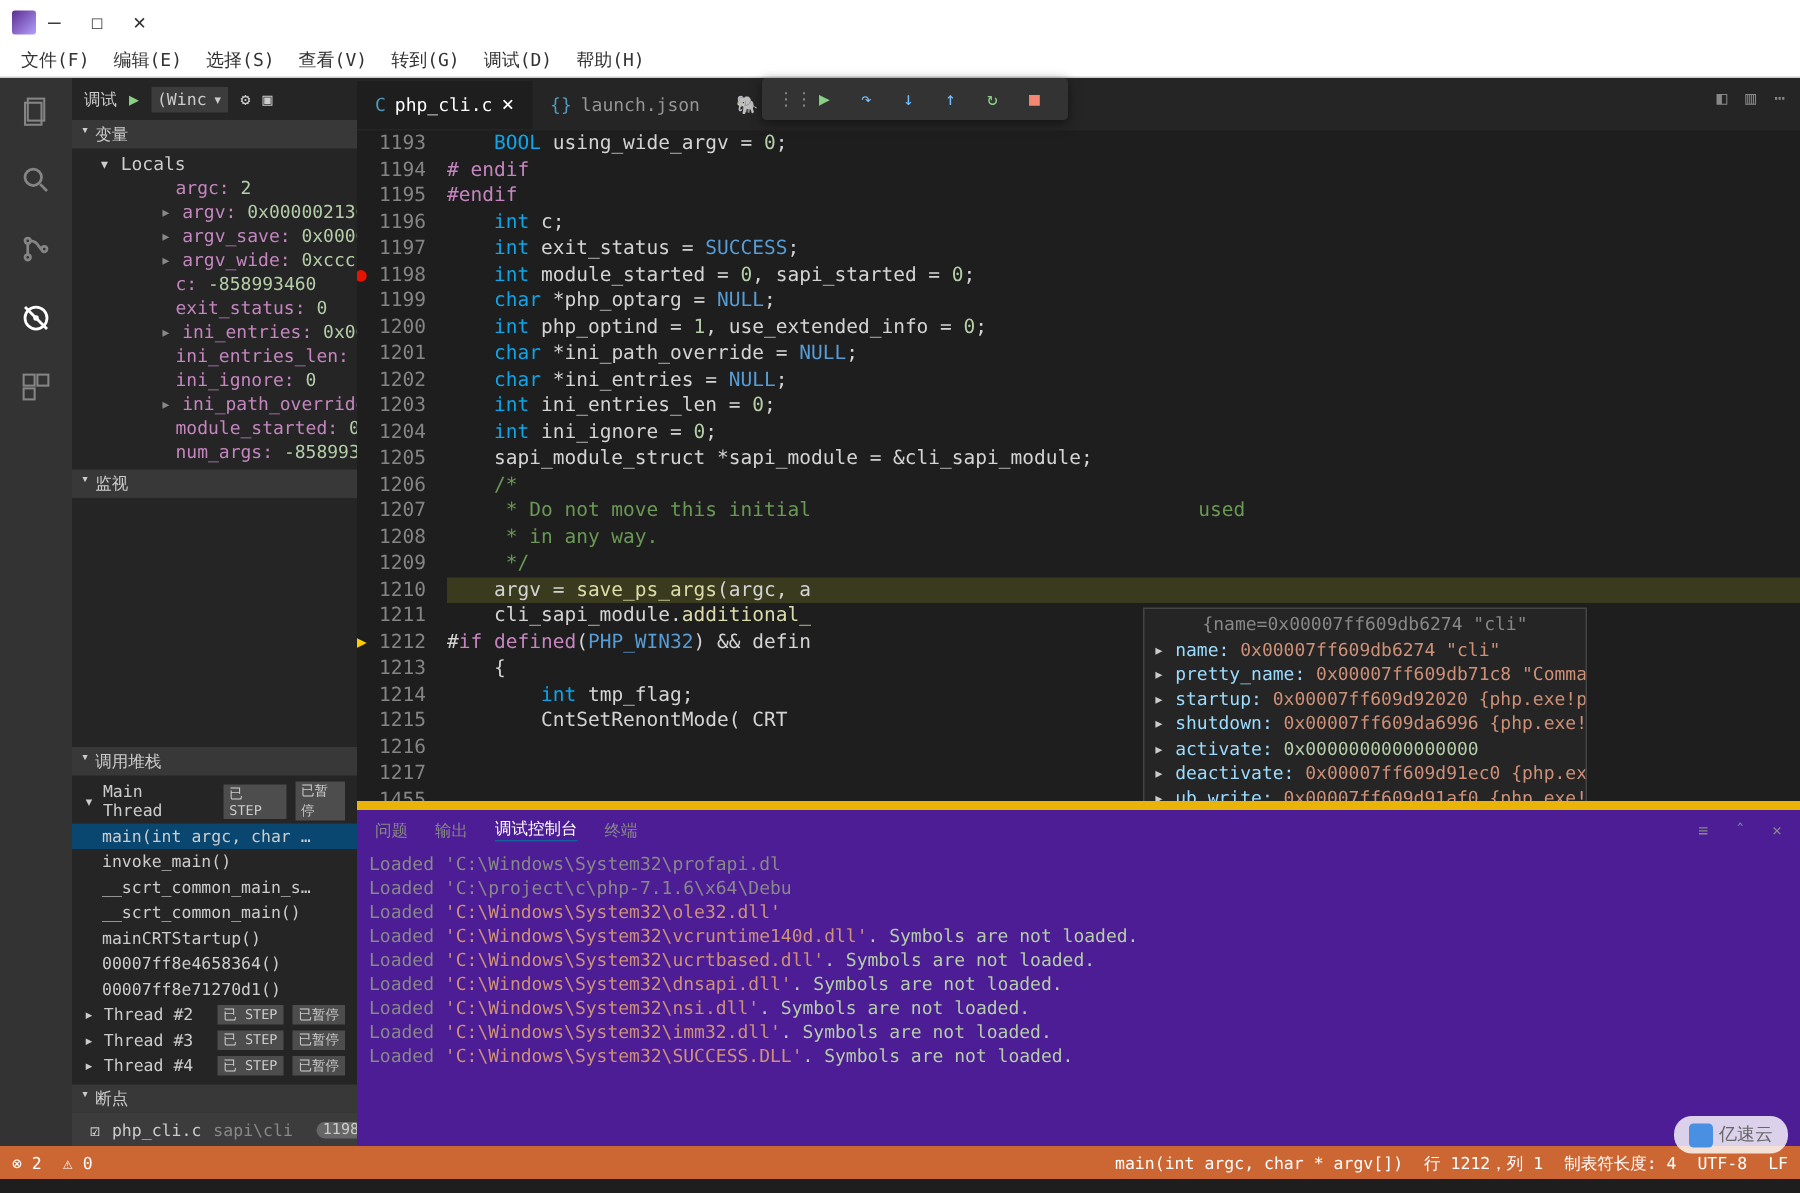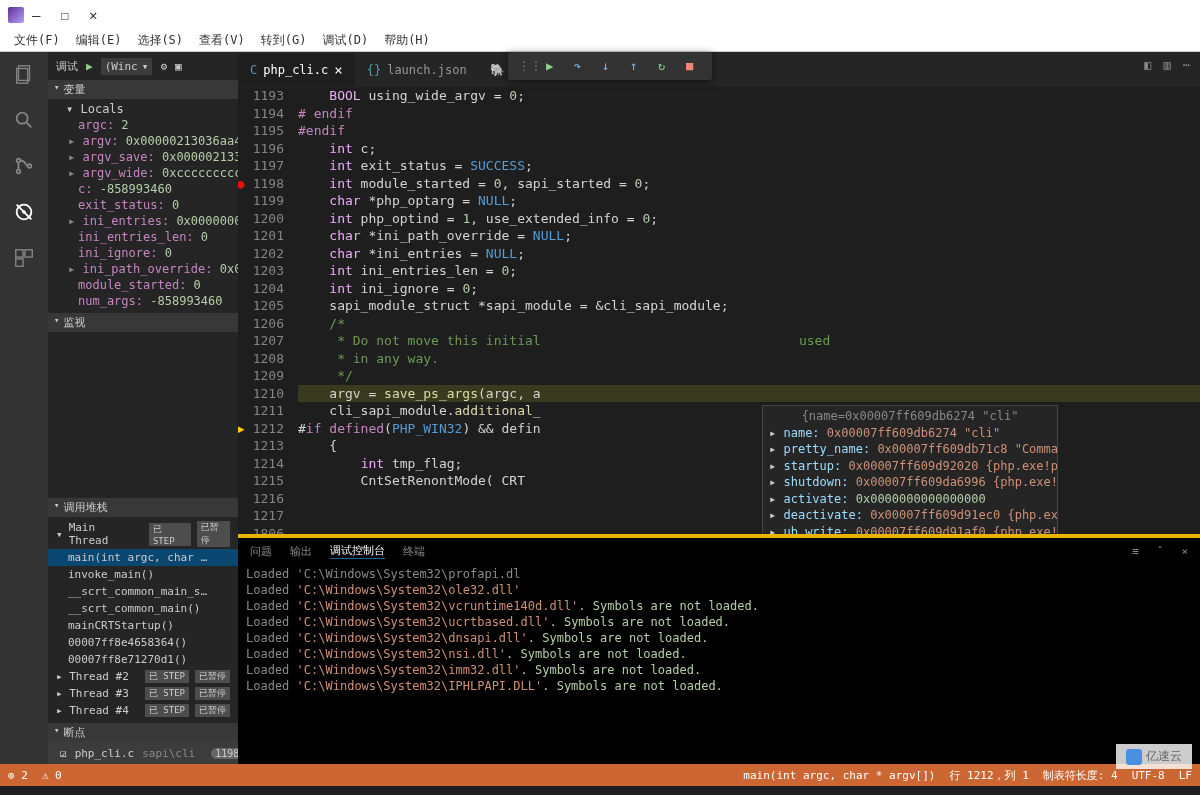--- a/index.html
+++ b/index.html
@@ -18,60 +18,60 @@
 .debug-toolbar { height: 28px; display: flex; align-items: center; padding: 0 8px; gap: 8px; }
 .debug-sel { background: #3c3c3c; color: #ccc; padding: 2px 4px; font-size: 11px; display: flex; align-items: center; gap: 4px; }
 .play-icon { color: #89d185; }
 .section-hdr { background: #383838; padding: 2px 6px; font-size: 11px; text-transform: uppercase; display: flex; gap: 4px; }
 .section-hdr::before { content: "▾"; font-size: 9px; }
 .tree { padding: 2px 0 4px; }
 .tree-item { padding: 1px 8px 1px 18px; font-family: Consolas, monospace; font-size: 12px; white-space: nowrap; overflow: hidden; }
 .tree-item .var-name { color: #c586c0; }
 .tree-item .var-val { color: #b5cea8; }
 .tree-item.exp::before { content: "▸ "; color: #888; margin-left: -10px; }
-.tree-sub { padding-left: 30px; }
+.tree-sub { padding-left: 30px; margin-left: 39px; }
 .stack-item { padding: 2px 8px 2px 20px; font-family: Consolas, monospace; font-size: 11px; white-space: nowrap; overflow: hidden; display: flex; justify-content: space-between; }
 .stack-item.sel { background: #094771; }
 .thread-row { padding: 2px 8px; display: flex; align-items: center; gap: 6px; font-size: 11px; }
 .thread-badge { background: #4d4d4d; padding: 0 4px; font-size: 9px; }
 .editor-area { flex: 1; display: flex; flex-direction: column; background: #1e1e1e; }
 .tabs { height: 35px; background: #252526; display: flex; align-items: center; }
 .tab { padding: 8px 12px; display: flex; align-items: center; gap: 6px; color: #969696; font-size: 12px; }
 .tab.active { background: #1e1e1e; color: #fff; }
 .editor-content { flex: 1; display: flex; position: relative; overflow: hidden; }
 .gutter { width: 60px; text-align: right; padding-right: 14px; color: #858585; font-family: Consolas, monospace; font-size: 13px; line-height: 17.5px; padding-top: 0; }
 .gutter .bp::before { content: "●"; color: #e51400; position: absolute; margin-left: -16px; }
 .gutter .cur::before { content: "▶"; color: #ffcc00; position: absolute; margin-left: -16px; }
 .code { flex: 1; font-family: Consolas, monospace; font-size: 13px; line-height: 17.5px; white-space: pre; color: #d4d4d4; }
-.code .ty { color: #f0abfc; }
+.code .ty { color: #0ea5e9; }
 .code .nu { color: #b5cea8; }
 .code .co { color: #6a9955; }
 .code .pp { color: #c586c0; }
 .code .cn { color: #569cd6; }
 .code .fn { color: #dcdcaa; }
 .line-hl { background: #3a3a1e; display: inline-block; width: 100%; }
 .hover-popup { position: absolute; left: 524px; top: 318px; background: #252526; border: 1px solid #454545; font-family: Consolas, monospace; font-size: 12px; line-height: 16.5px; padding: 2px 6px; white-space: pre; color: #ccc; width: 296px; overflow: hidden; }
 .hover-popup .pk { color: #9cdcfe; }
 .hover-popup .pv { color: #ce9178; }
 .hover-popup .pn { color: #b5cea8; }
 .debug-floatbar { position: absolute; left: 508px; top: 52px; height: 28px; background: #333; display: flex; align-items: center; gap: 12px; padding: 0 10px; border-radius: 3px; box-shadow: 0 2px 8px rgba(0,0,0,0.5); }
 .debug-floatbar .di { width: 16px; color: #75beff; cursor: pointer; }
-.panel { height: 230px; background: #000000; border-top: 4px solid #eab308; display: flex; flex-direction: column; }
+.panel { height: 230px; background: #4c1d95; border-top: 6px solid #eab308; display: flex; flex-direction: column; }
 .panel-tabs { height: 26px; display: flex; align-items: center; gap: 18px; padding: 0 12px; font-size: 11px; color: #888; }
 .panel-tabs .pt.active { color: #fff; border-bottom: 1px solid #0e639c; }
 .panel-tabs .spacer { flex: 1; }
 .panel-content { flex: 1; padding: 2px 8px; font-family: Consolas, monospace; font-size: 12px; line-height: 16px; color: #888; overflow: hidden; }
 .panel-content .pth { color: #ce9178; }
 .panel-content .msg { color: #b5cea8; }
 .statusbar { height: 22px; background: #cc6633; display: flex; align-items: center; padding: 0 8px; color: #fff; font-size: 11px; gap: 14px; }
 .statusbar .sp { flex: 1; }
 .bp-bar { height: 22px; background: #3c3c3c; display: flex; align-items: center; padding: 0 12px; gap: 8px; font-size: 11px; }
 .bp-chk { color: #fff; }
 .bp-line { background: #666; padding: 0 4px; border-radius: 6px; font-size: 10px; }
-.watermark { position: absolute; right: 8px; bottom: 26px; background: rgba(255,255,255,0.8); padding: 4px 10px; border-radius: 0; font-size: 12px; color: #666; display: flex; align-items: center; gap: 4px; }
+.watermark { position: absolute; right: 8px; bottom: 26px; background: rgba(255,255,255,0.8); padding: 4px 10px; border-radius: 12px; font-size: 12px; color: #666; display: flex; align-items: center; gap: 4px; }
 .editor-controls { position: absolute; right: 10px; top: 58px; display:flex; gap:12px; color:#888; }
 </style>
 </head>
 <body>
 
 <div class="titlebar">
   <div class="titlebar-icon"></div>
   <div class="win-controls">
     <span>—</span>
     <span>☐</span>
@@ -218,46 +218,47 @@
           <div class="">1208</div>
           <div class="">1209</div>
           <div class="">1210</div>
           <div class="">1211</div>
           <div class="cur">1212</div>
           <div class="">1213</div>
           <div class="">1214</div>
           <div class="">1215</div>
           <div class="">1216</div>
           <div class="">1217</div>
-          <div class="">1806</div>
+          <div class="">1455</div>
           <div class="">1219</div>
         </div>
       <div class="code" id="code"><div>    <span class="ty">BOOL</span> using_wide_argv = <span class="nu">0</span>;</div><div><span class="pp"># endif</span></div><div><span class="pp">#endif</span></div><div></div><div>    <span class="ty">int</span> c;</div><div>    <span class="ty">int</span> exit_status = <span class="cn">SUCCESS</span>;</div><div>    <span class="ty">int</span> module_started = <span class="nu">0</span>, sapi_started = <span class="nu">0</span>;</div><div>    <span class="ty">char</span> *php_optarg = <span class="cn">NULL</span>;</div><div>    <span class="ty">int</span> php_optind = <span class="nu">1</span>, use_extended_info = <span class="nu">0</span>;</div><div>    <span class="ty">char</span> *ini_path_override = <span class="cn">NULL</span>;</div><div>    <span class="ty">char</span> *ini_entries = <span class="cn">NULL</span>;</div><div>    <span class="ty">int</span> ini_entries_len = <span class="nu">0</span>;</div><div>    <span class="ty">int</span> ini_ignore = <span class="nu">0</span>;</div><div>    sapi_module_struct *sapi_module = &amp;cli_sapi_module;</div><div></div><div><span class="co">    /*</span></div><div><span class="co">     * Do not move this initial                                 used</span></div><div><span class="co">     * in any way.</span></div><div><span class="co">     */</span></div><div><span class="line-hl">    argv = <span class="fn">save_ps_args</span>(argc, a</span></div><div></div><div>    cli_sapi_module.<span class="fn">additional_</span></div><div></div><div>#<span class="pp">if</span> <span class="pp">defined</span>(<span class="cn">PHP_WIN32</span>) &amp;&amp; defin</div><div>    {</div><div>        <span class="ty">int</span> tmp_flag;</div><div>        CntSetRenontMode( CRT</div></div>
       <div class="hover-popup" id="hover"><div style="color:#888;text-align:center">{name=0x00007ff609db6274 "cli"</div><div>▸ <span class="pk">name:</span> <span class="pv">0x00007ff609db6274 "cli"</span></div><div>▸ <span class="pk">pretty_name:</span> <span class="pv">0x00007ff609db71c8 "Command Li</span></div><div>▸ <span class="pk">startup:</span> <span class="pv">0x00007ff609d92020 {php.exe!php_cl</span></div><div>▸ <span class="pk">shutdown:</span> <span class="pv">0x00007ff609da6996 {php.exe!php_m</span></div><div>▸ <span class="pk">activate:</span> <span class="pn">0x0000000000000000</span></div><div>▸ <span class="pk">deactivate:</span> <span class="pv">0x00007ff609d91ec0 {php.exe!sap</span></div><div>▸ <span class="pk">ub_write:</span> <span class="pv">0x00007ff609d91af0 {php.exe!sapi_</span></div><div>▸ <span class="pk">flush:</span> <span class="pv">0x00007ff609d91be0 {php.exe!sapi_cli</span></div></div>
     </div>
     <div class="panel">
       <div class="panel-tabs" id="panel-tabs">
       <span class="pt">问题</span>
           <span class="pt">输出</span>
           <span class="pt active">调试控制台</span>
           <span class="pt">终端</span>
           <span class="spacer"></span>
           <span style="cursor: pointer;">≡</span>
           <span style="cursor: pointer;">ˆ</span>
           <span style="cursor: pointer;">×</span>
         </div>
       <div class="panel-content" id="panel-content">
           <div>Loaded 'C:\Windows\System32\profapi.dl</div>
+          <div>Loaded 'C:\project\c\php-7.1.6\x64\Debu</div>
           <div>Loaded <span class="pth">'C:\Windows\System32\ole32.dll'</span></div>
           <div>Loaded <span class="pth">'C:\Windows\System32\vcruntime140d.dll'</span><span class="msg">. Symbols are not loaded.</span></div>
           <div>Loaded <span class="pth">'C:\Windows\System32\ucrtbased.dll'</span><span class="msg">. Symbols are not loaded.</span></div>
           <div>Loaded <span class="pth">'C:\Windows\System32\dnsapi.dll'</span><span class="msg">. Symbols are not loaded.</span></div>
           <div>Loaded <span class="pth">'C:\Windows\System32\nsi.dll'</span><span class="msg">. Symbols are not loaded.</span></div>
           <div>Loaded <span class="pth">'C:\Windows\System32\imm32.dll'</span><span class="msg">. Symbols are not loaded.</span></div>
-          <div>Loaded <span class="pth">'C:\Windows\System32\IPHLPAPI.DLL'</span><span class="msg">. Symbols are not loaded.</span></div>
+          <div>Loaded <span class="pth">'C:\Windows\System32\SUCCESS.DLL'</span><span class="msg">. Symbols are not loaded.</span></div>
         </div>
     </div>
   </div>
 </div>
 
 <div class="debug-floatbar">
   <span class="di" style="color:#888">⋮⋮</span>
   <span class="di" style="color:#89d185">▶</span>
   <span class="di">↷</span>
   <span class="di">↓</span>

